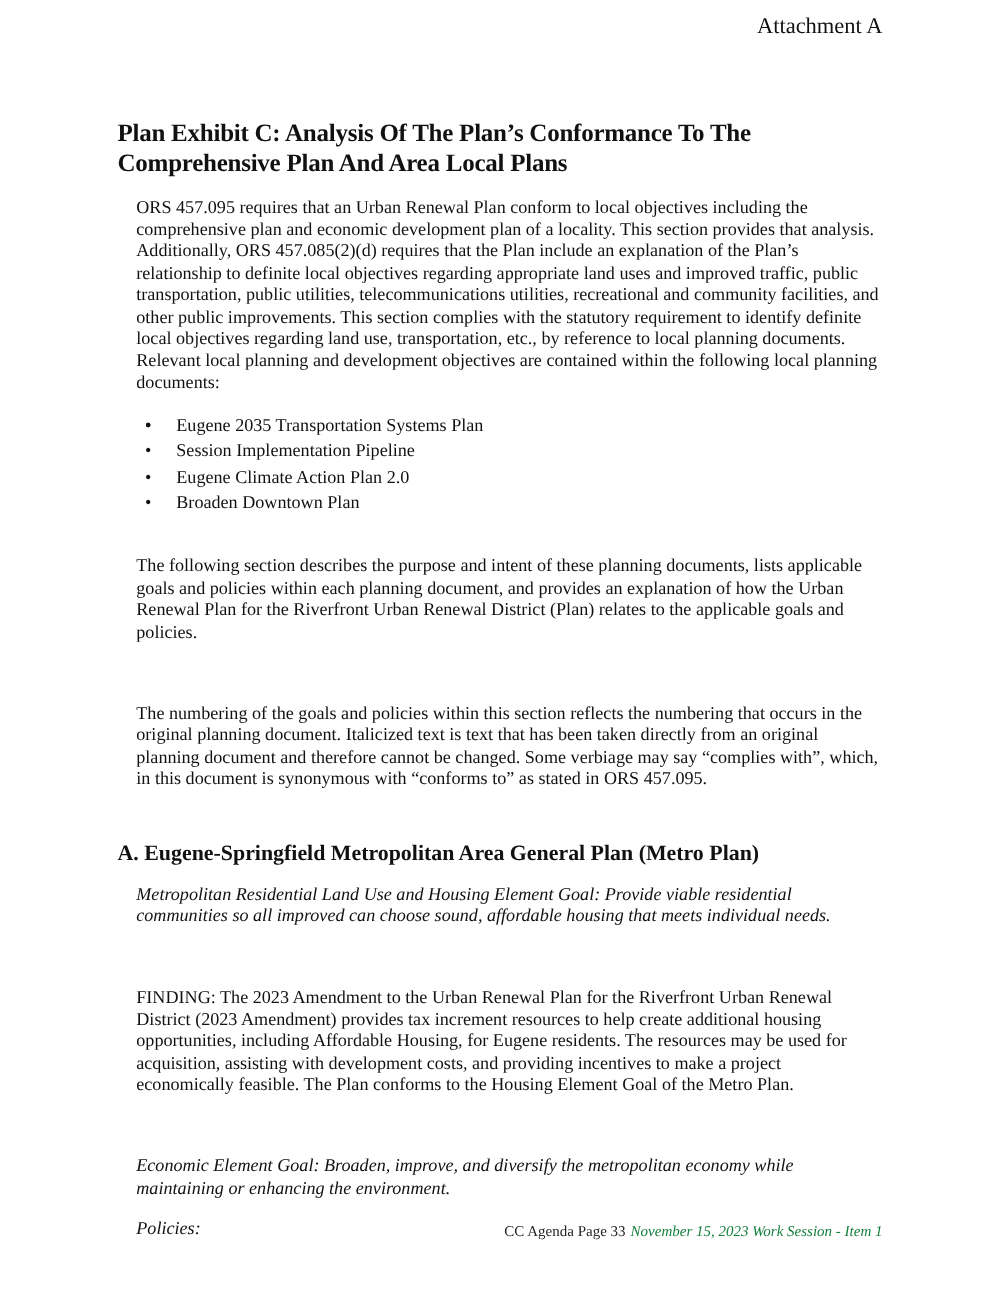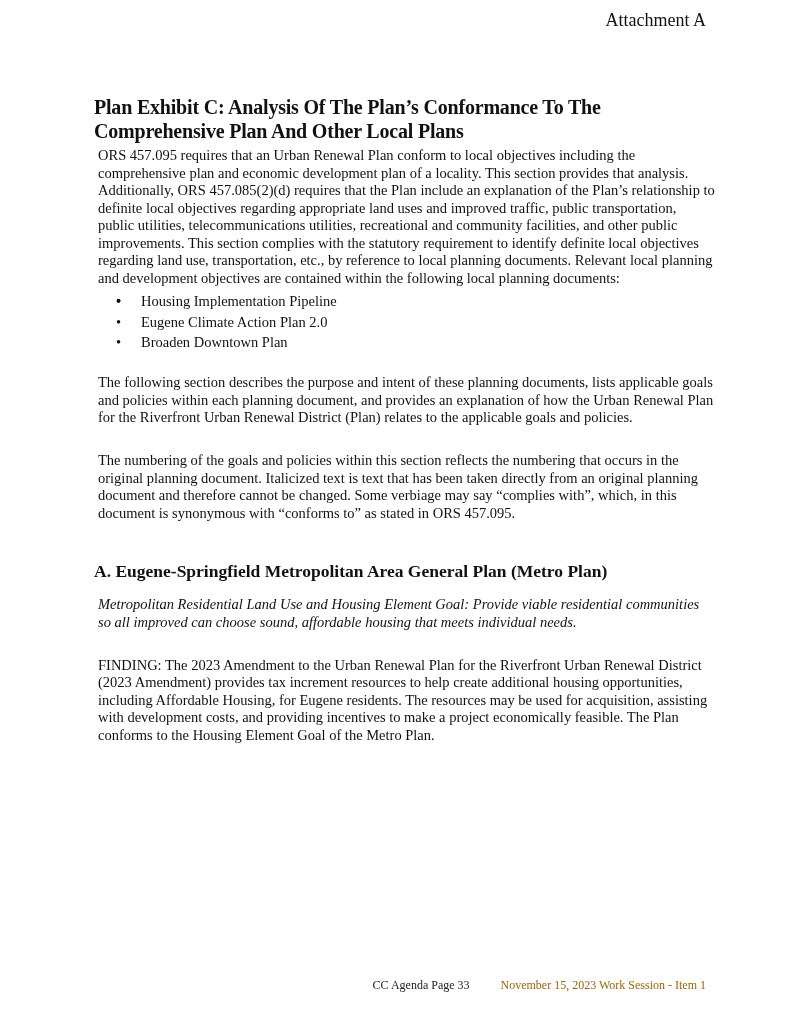--- a/index.html
+++ b/index.html
@@ -2,54 +2,56 @@
 <html><head>
 <meta charset="utf-8">
 <style>
   html, body { margin: 0; padding: 0; background: #ffffff; }
   body { width: 800px; height: 1035px; position: relative; overflow: hidden;
          font-family: "Liberation Serif", "DejaVu Serif", serif; color: #111; }
   .attachment { position: absolute; top: 10px; right: 94px; font-size: 18px; }
   .content { position: absolute; left: 94px; top: 95px; width: 625px; }
   h1 { font-family: "Liberation Serif", serif; font-weight: bold; font-size: 20px; line-height: 24px;
        margin: 0 0 4px 0; letter-spacing: -0.2px; }
-  p { margin: 4px; font-size: 14.5px; line-height: 17.5px; font-family: Liberation Serif, serif; }
+  p { margin: 15px; font-size: 14.5px; line-height: 17.5px; font-family: Liberation Serif, serif; }
   .gap { height: 17.5px; }
   ul { margin: 0; padding: 0; list-style: none; }
   ul li { font-size: 14.5px; line-height: 20.5px; position: relative; padding-left: 47px; }
   ul li .bullet { position: absolute; left: 22px; top: 0; }
   h2 { font-family: "Liberation Serif", serif; font-weight: bold; font-size: 17.5px; line-height: 22px;
        margin: 38px 0 14px 0; }
   .italic { font-style: italic; }
   .footer { position: absolute; top: 978px; right: 94px; font-size: 12px; white-space: nowrap; }
-  .footer .page { color: #222; margin-right: 31px; }
-  .footer .session { color: #a16207; }
+  .footer .page { color: #222; margin-right: 4px; }
+  .footer .session { color: #15803d; font-style: italic; }
 </style>
 </head>
 <body>
 
 <div class="attachment">Attachment A</div>
 
 <div class="content">
-  <h1>Plan Exhibit C: Analysis Of The Plan’s Conformance To The Comprehensive Plan And Other Local Plans</h1>
+  <h1>Plan Exhibit C: Analysis Of The Plan’s Conformance To The Comprehensive Plan And Area Local Plans</h1>
   <p>ORS 457.095 requires that an Urban Renewal Plan conform to local objectives including the comprehensive plan and economic development plan of a locality. This section provides that analysis.   Additionally, ORS 457.085(2)(d) requires that the Plan include an explanation of the Plan’s relationship to definite local objectives regarding appropriate land uses and improved traffic, public transportation, public utilities, telecommunications utilities, recreational and community facilities, and other public improvements. This section complies with the statutory requirement to identify definite local objectives regarding land use, transportation, etc., by reference to local planning documents.  Relevant local planning and development objectives are contained within the following local planning documents:</p>
   <ul>
     <li><span class="bullet">•</span></li>
     <li><span class="bullet">•</span></li>
-    <li><span class="bullet">•</span></li>
-    <li><span class="bullet">•</span><span>Housing Implementation Pipeline</span></li>
+    <li><span class="bullet">•</span><span>Eugene 2035 Transportation Systems Plan</span></li>
+    <li><span class="bullet">•</span><span>Session Implementation Pipeline</span></li>
     <li><span class="bullet">•</span><span>Eugene Climate Action Plan 2.0</span></li>
     <li><span class="bullet">•</span><span>Broaden Downtown Plan</span></li>
   </ul>
   <div class="gap"></div>
   <p>The following section describes the purpose and intent of these planning documents, lists applicable goals and policies within each planning document, and provides an explanation of how the Urban Renewal Plan for the Riverfront Urban Renewal District (Plan) relates to the applicable goals and policies.</p>
   <div class="gap"></div>
   <p>The numbering of the goals and policies within this section reflects the numbering that occurs in the original planning document. Italicized text is text that has been taken directly from an original planning document and therefore cannot be changed. Some verbiage may say “complies with”, which, in this document is synonymous with “conforms to” as stated in ORS 457.095.</p>
   <h2>A.  Eugene-Springfield Metropolitan Area General Plan (Metro Plan)</h2>
   <p class="italic">Metropolitan Residential Land Use and Housing Element Goal: Provide viable residential communities so all improved can choose sound, affordable housing that meets individual needs.</p>
   <div class="gap"></div>
   <p>FINDING: The 2023 Amendment to the Urban Renewal Plan for the Riverfront Urban Renewal District (2023 Amendment) provides tax increment resources to help create additional housing opportunities, including Affordable Housing, for Eugene residents. The resources may be used for acquisition, assisting with development costs, and providing incentives to make a project economically feasible. The Plan conforms to the Housing Element Goal of the Metro Plan.</p>
   <div class="gap"></div>
+  <p class="italic">Economic Element Goal: Broaden, improve, and diversify the metropolitan economy while maintaining or enhancing the environment.</p>
+  <p class="italic">Policies:</p>
 </div>
 
 <div class="footer">
   <span class="page">CC Agenda Page 33</span><span class="session">November 15, 2023 Work Session - Item 1</span>
 </div>
 
 </body></html>

